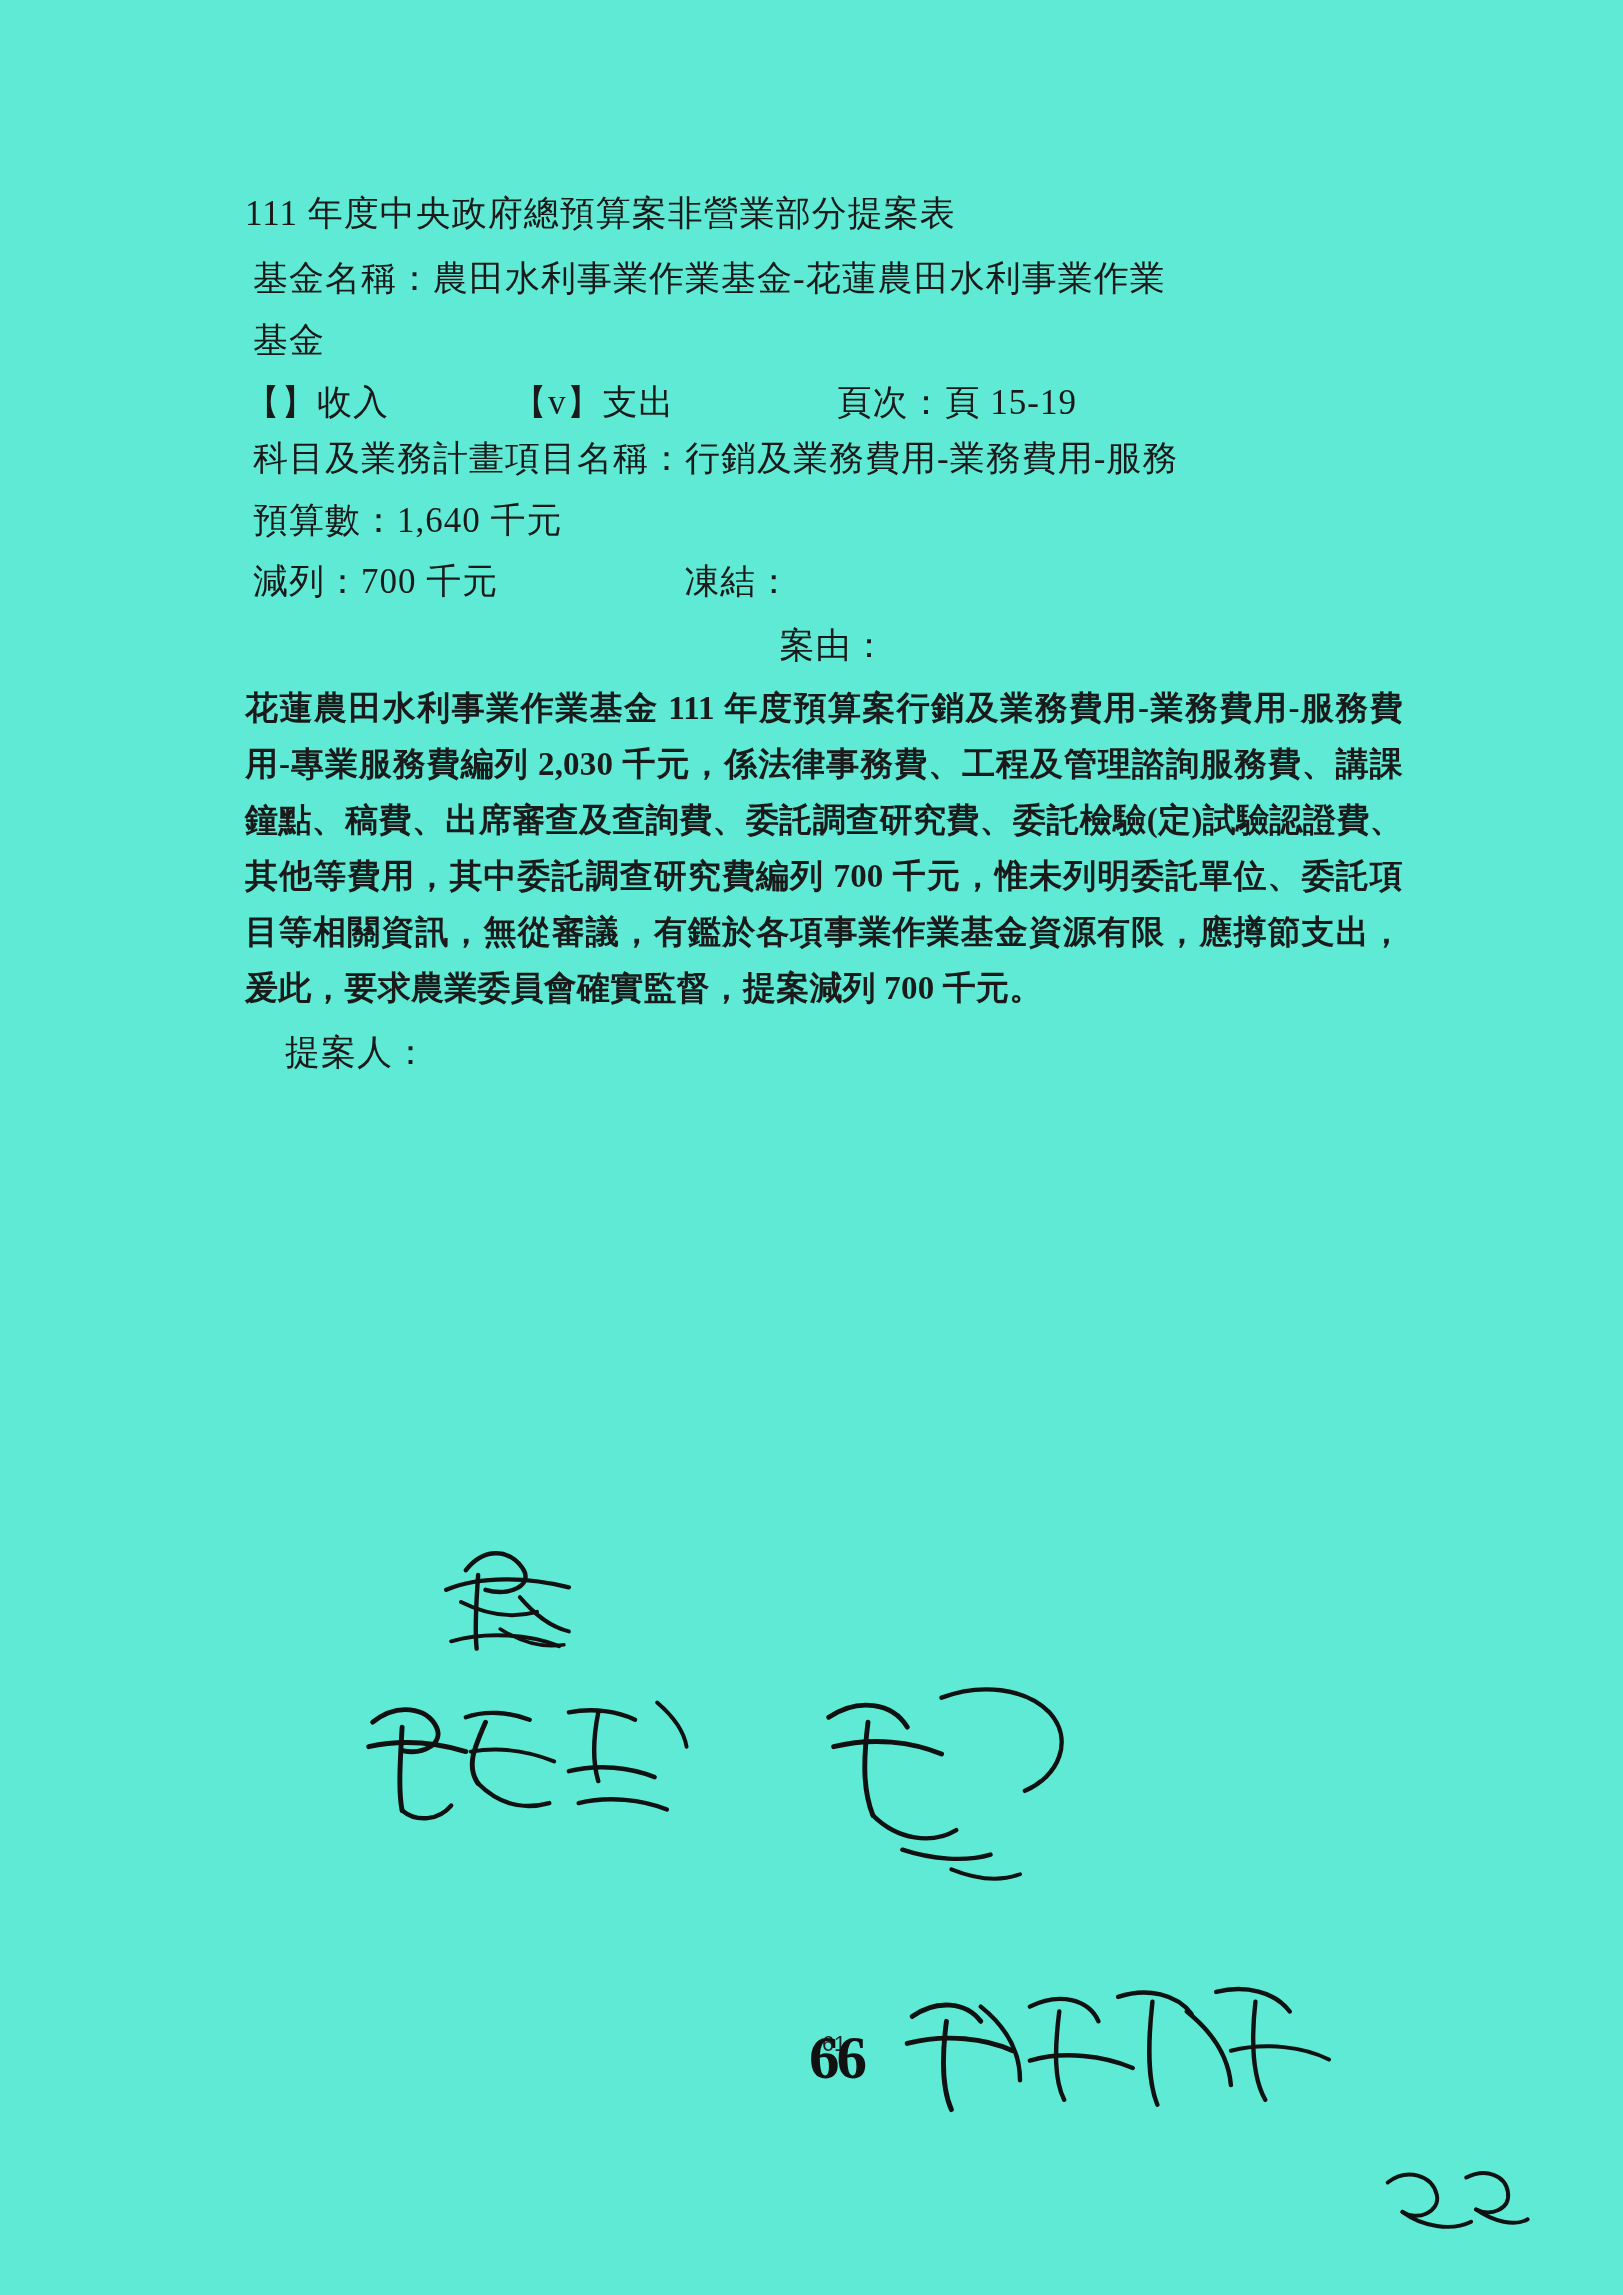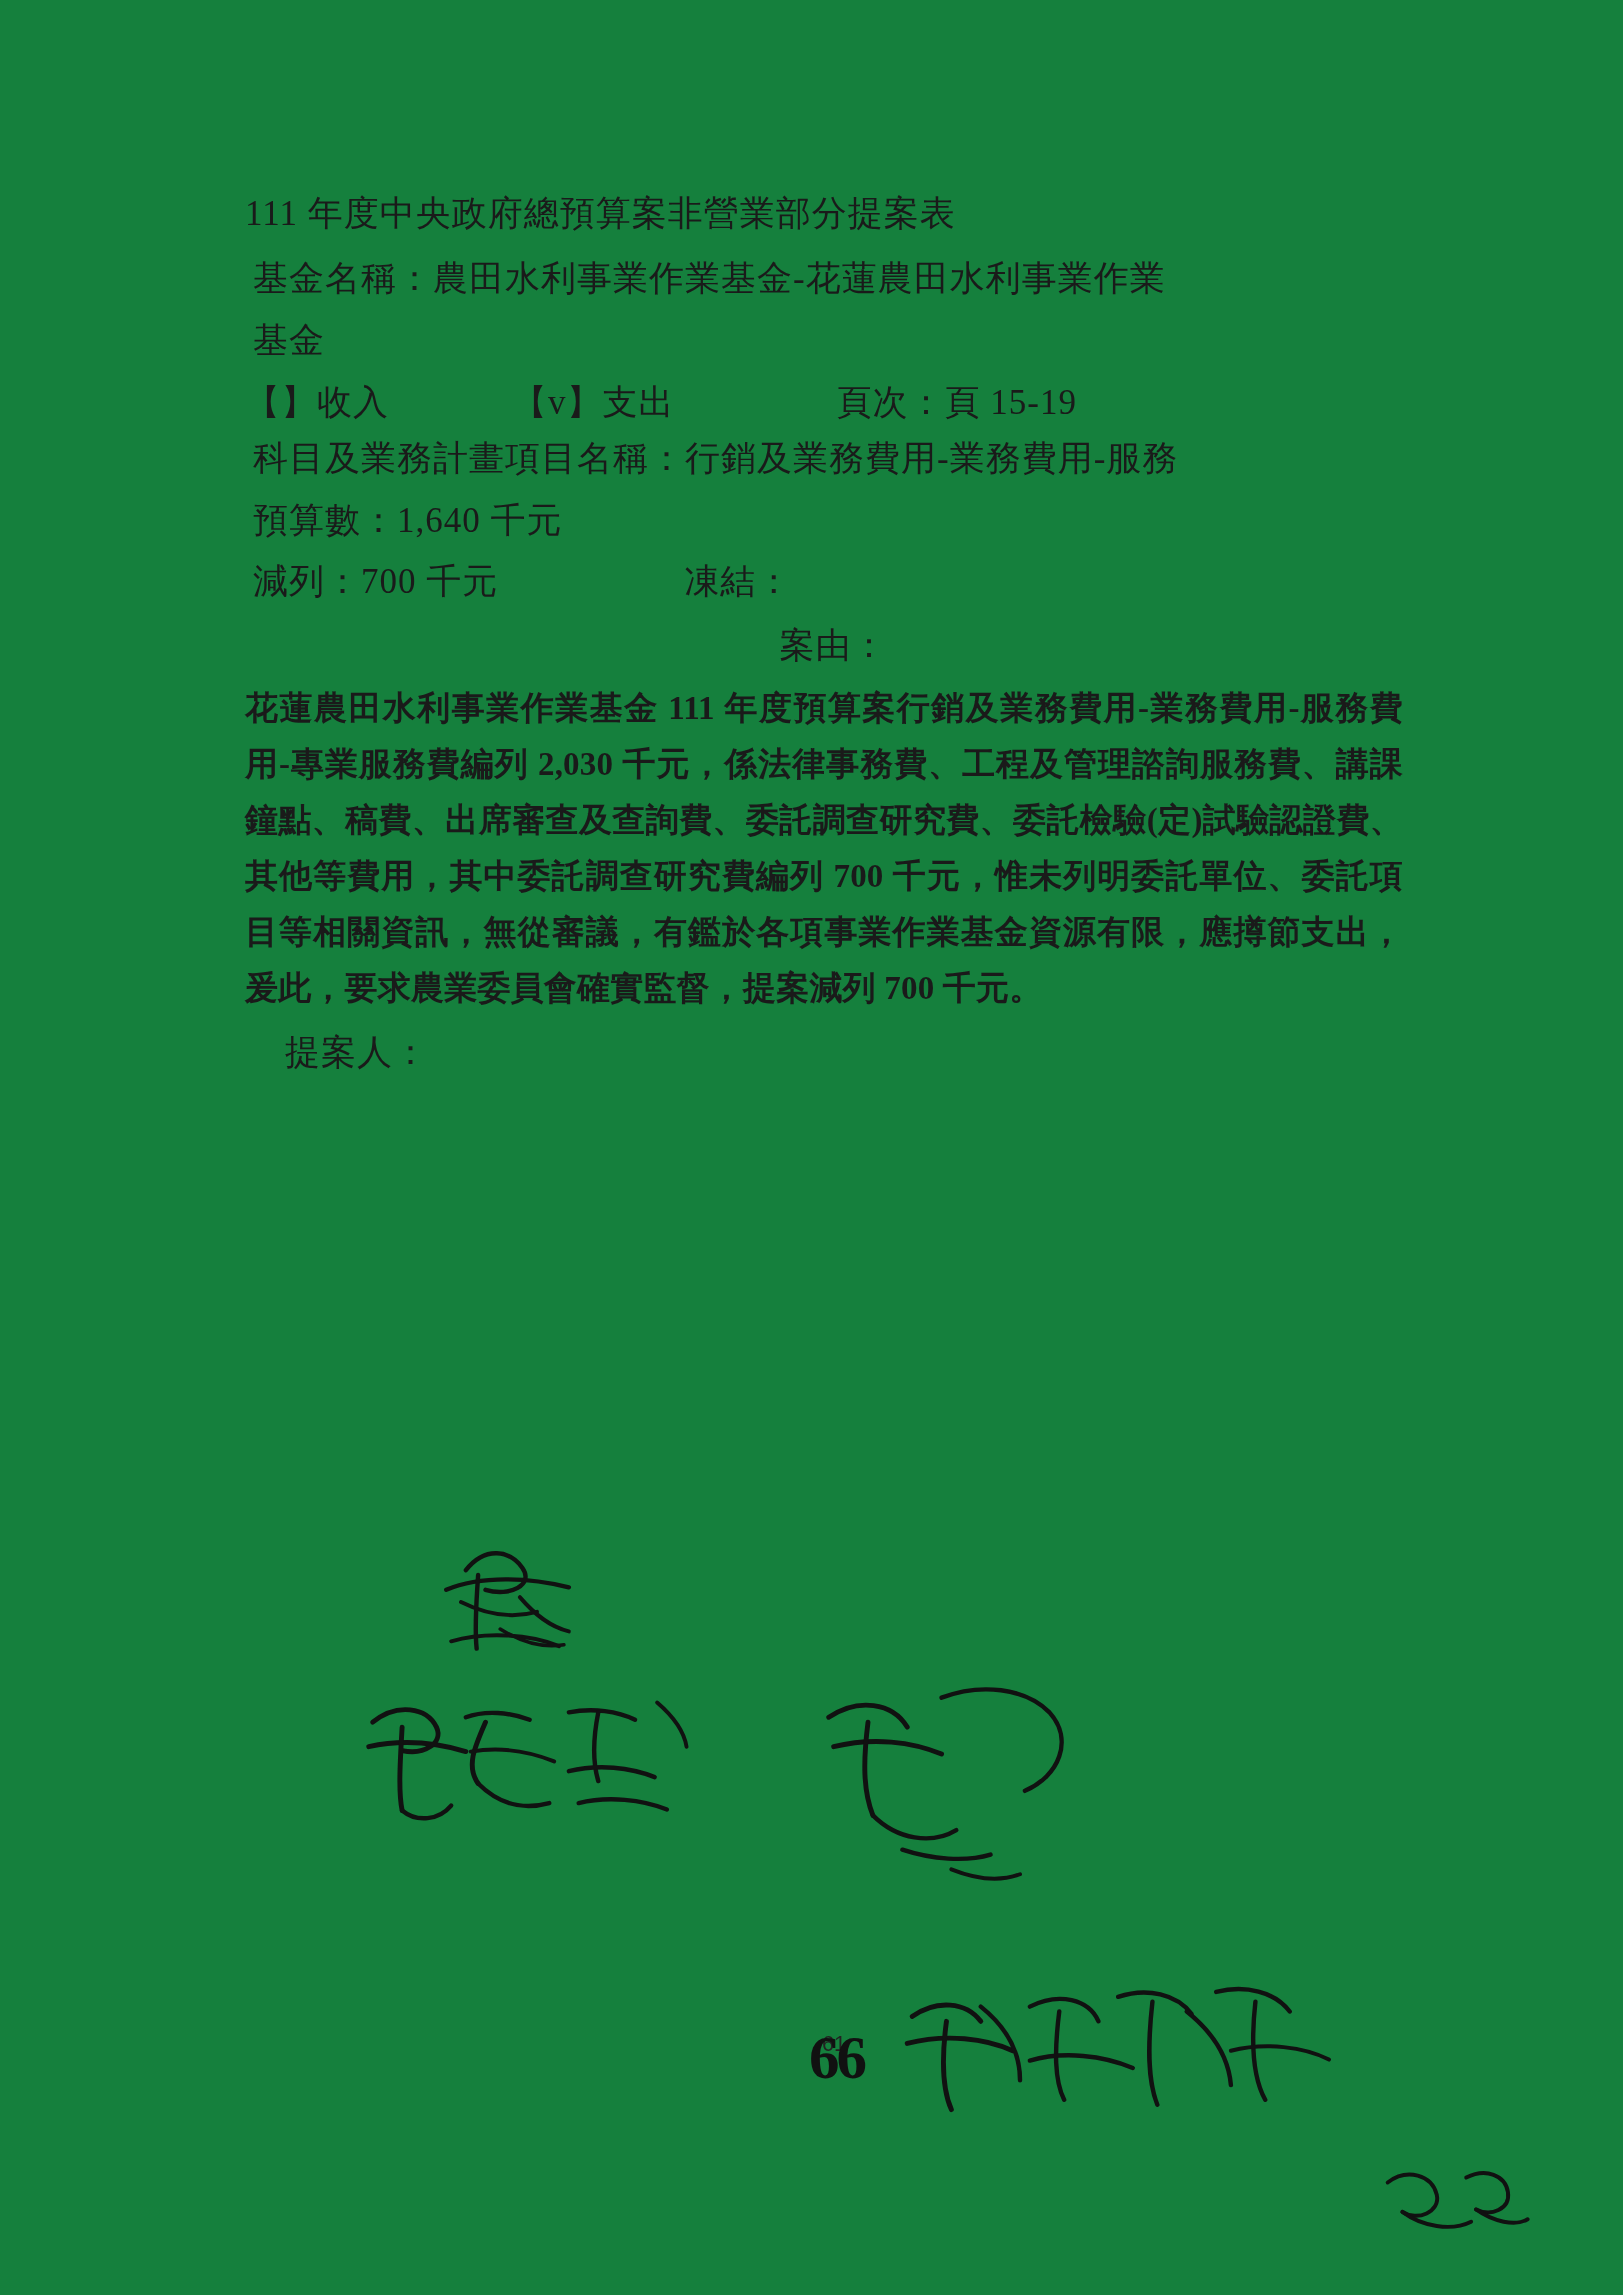--- a/index.html
+++ b/index.html
@@ -11,21 +11,21 @@
     width: 1624px;
     height: 2295px;
     position: relative;
     font-family: "Liberation Serif", "DejaVu Serif", serif;
     color: #1a1a1a;
     overflow: hidden;
   }
   .page {
     position: absolute;
     inset: 0;
-    background: #15803d;
+    background: #5eead4;
   }
   .doc {
     position: absolute;
     left: 245px;
     top: 186px;
     width: 1177px;
   }
   .line {
     font-size: 35px;
     line-height: 1.62;

